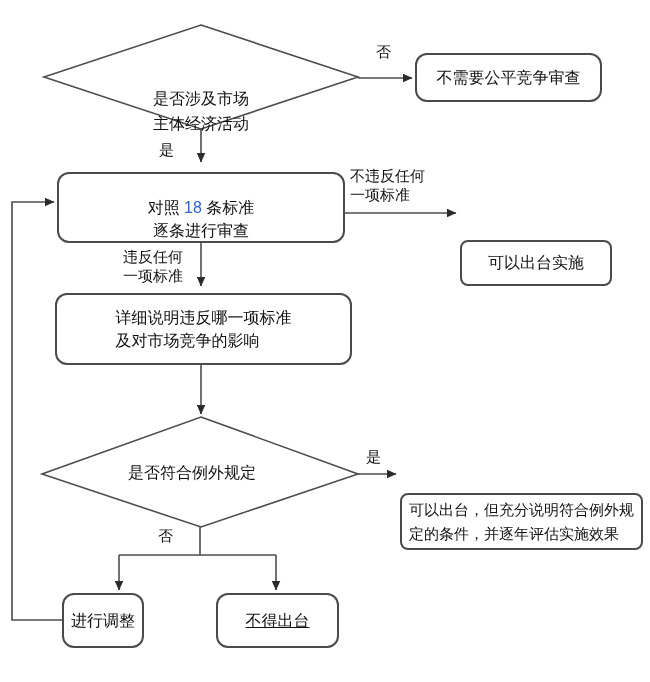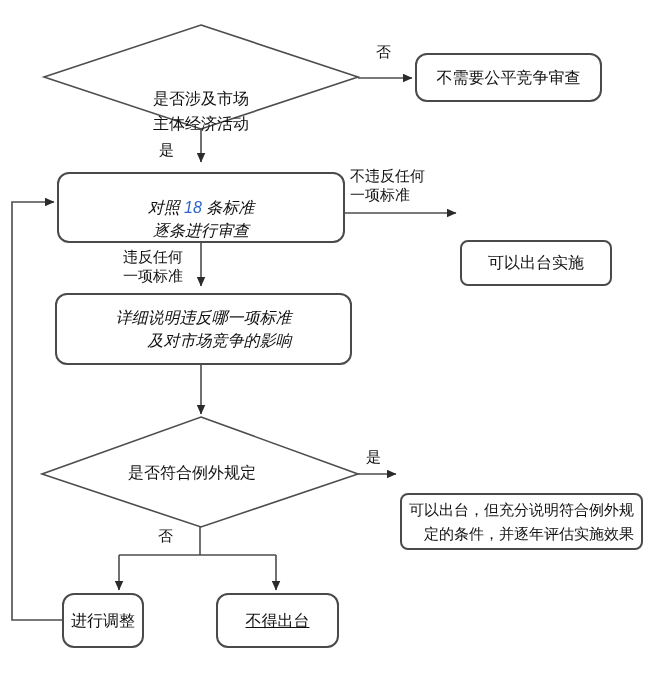--- a/index.html
+++ b/index.html
@@ -7,21 +7,21 @@
     position:relative;width:650px;height:682px;background:#fff;
     font-family:"Liberation Sans","DejaVu Sans",sans-serif;
     color:#111;overflow:hidden;
   }
   svg.wires{position:absolute;left:0;top:0;width:650px;height:682px;}
   svg.wires path.wire{fill:none;stroke:var(--line-color,#4d4d4d);stroke-width:1.6;}
   svg.wires polygon.shape{fill:#ffffff;stroke:var(--line-color,#4d4d4d);stroke-width:1.6;}
   .box{
     position:absolute;background:#fff;border:2px solid #4a4a4a;border-radius:12px;
     display:flex;flex-direction:column;align-items:center;justify-content:center;
-    text-align:right;font-size:16px;line-height:1.45;white-space:pre-line;
+    text-align:left;font-size:16px;line-height:1.45;white-space:pre-line;
     box-sizing:border-box;
   }
   .box.small-r{border-radius:8px;margin-top:48px;}
   .dtext{
     position:absolute;display:flex;align-items:center;justify-content:center;
     text-align:center;font-size:16px;line-height:1.55;white-space:pre-line;
   }
   .lbl{position:absolute;font-size:15px;line-height:1.25;white-space:pre-line;}
   .hl{font-weight:normal;}
   #b5{font-size:15px;line-height:1.6;}
@@ -54,30 +54,30 @@
     <path class="wire" d="M62,620 H12 V202 H54" marker-end="url(#arw)"></path>
   </svg>
 
   <div class="dtext" style="left:95px;top:48px;width:212px;height:58px;margin-top:35px;">是否涉及市场
 主体经济活动</div>
 
   <div class="dtext" style="left:72px;top:460px;width:240px;height:26px;">是否符合例外规定</div>
 
   <div class="box" id="b1" style="left:415px;top:53px;width:187px;height:49px;">不需要公平竞争审查</div>
 
-  <div class="box" id="b2" style="left:57px;top:172px;width:288px;height:71px;font-style:italic;">
+  <div class="box" id="b2" style="left:57px;top:172px;width:288px;height:71px;">
     <div>
       <span>对照 </span><span class="hl" style="color: rgb(45, 100, 200);">18</span><span> 条标准</span>
     </div>
     <div>逐条进行审查</div>
   </div>
 
   <div class="box small-r" id="b3" style="left:460px;top:192px;width:152px;height:46px;">可以出台实施</div>
 
-  <div class="box" id="b4" style="left:55px;top:293px;width:297px;height:72px;font-style:italic;">详细说明违反哪一项标准
+  <div class="box" id="b4" style="left:55px;top:293px;width:297px;height:72px;">详细说明违反哪一项标准
 及对市场竞争的影响</div>
 
   <div class="box small-r" id="b5" style="left:400px;top:445px;width:243px;height:57px;">可以出台，但充分说明符合例外规
 定的条件，并逐年评估实施效果</div>
 
   <div class="box" id="b6" style="left:62px;top:593px;width:82px;height:55px;">进行调整</div>
 
   <div class="box" id="b7" style="left:216px;top:593px;width:123px;height:55px;text-decoration:underline;">不得出台</div>
 
   <div class="lbl" style="left:376px;top:43px;">否</div>

